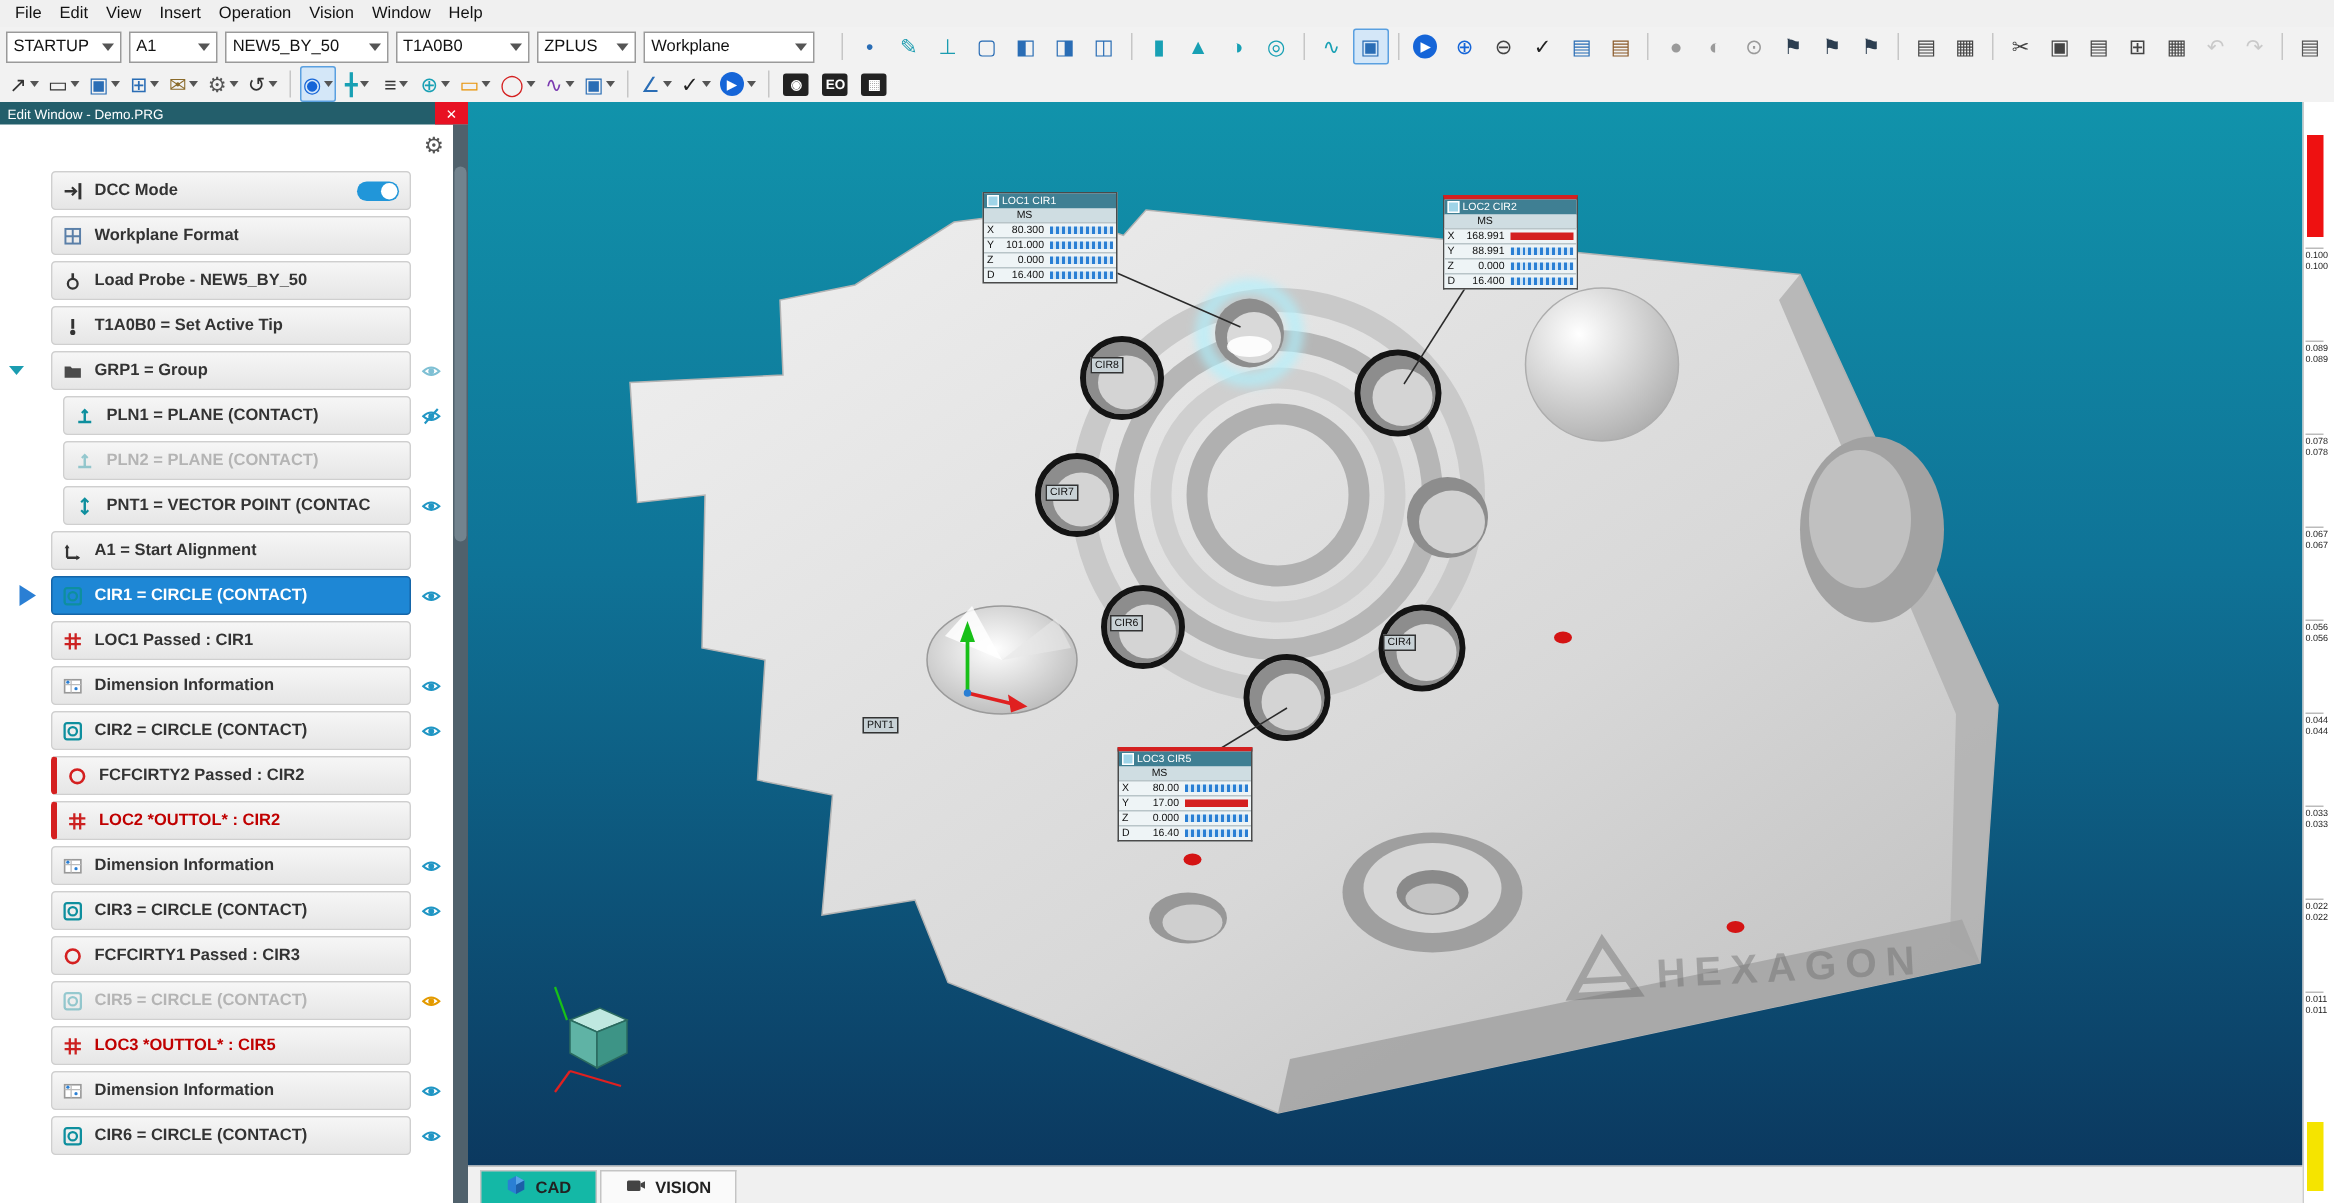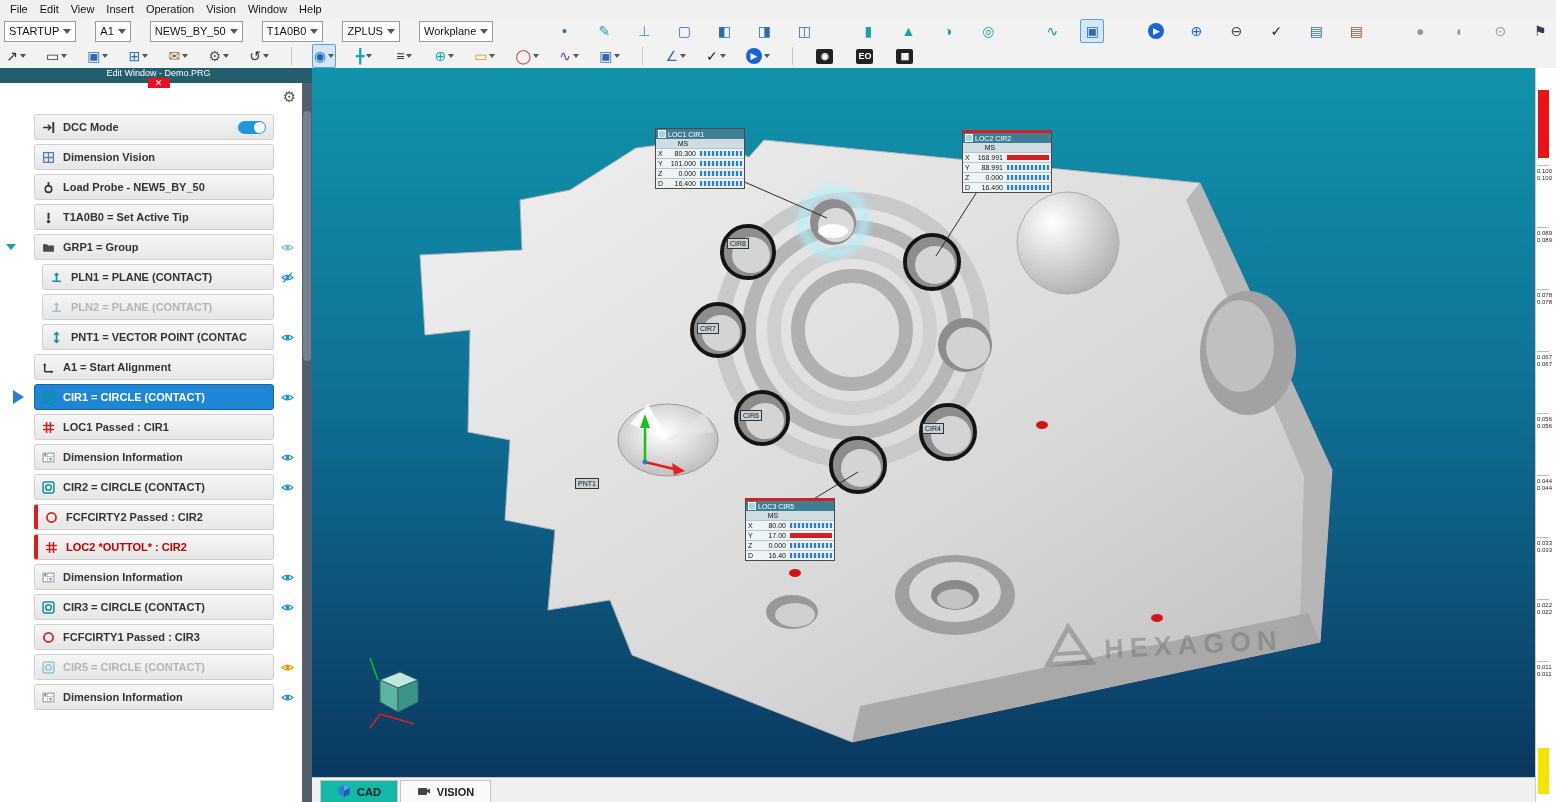--- a/index.html
+++ b/index.html
@@ -6,21 +6,21 @@
   #app{position:relative;width:1556px;height:802px;background:#f0f0f0;overflow:hidden;
        font-family:"Liberation Sans",sans-serif;font-size:11px;color:#111;}
 
   
   #menubar{position:absolute;top:0;left:0;right:0;height:18px;background:#f0f0f0;
            display:flex;align-items:center;padding-left:4px;border-bottom:1px solid #e3e3e3;}
   .menu-item{padding:1px 6px;font-size:11px;cursor:default;}
 
   
   .toolbar{position:absolute;left:0;right:0;display:flex;align-items:center;background:#f2f2f2;
-           border-bottom:4px solid #15803d;padding:0 4px;gap:16px;text-align:right;}
+           border-bottom:4px solid #15803d;padding:0 4px;gap:2px;text-align:right;}
   #toolbar1{top:18px;height:26px;}
   #toolbar2{top:44px;height:24px;}
   .tb-select{height:19px;background:#fff;border:1px solid #9a9a9a;display:flex;align-items:center;
              justify-content:space-between;padding:0 4px;font-size:11px;margin-right:3px;cursor:default;}
   [data-name="dropdown-startup"]{width:76px}
   [data-name="dropdown-alignment"]{width:56px}
   [data-name="dropdown-probe"]{width:112px}
   [data-name="dropdown-tip"]{width:90px}
   [data-name="dropdown-workplane-axis"]{width:64px}
   [data-name="dropdown-workplane"]{width:118px}
@@ -36,21 +36,21 @@
   .tb-glyph.darkbox{width:17px;height:15px;border-radius:2px;display:flex;align-items:center;
                     justify-content:center;font-size:9px;font-weight:bold;}
   .tb-caret{width:0;height:0;border-left:3px solid transparent;border-right:3px solid transparent;
             border-top:4px solid #555;margin-left:2px;}
   .tb-sep{width:1px;height:18px;background:#c6c6c6;margin:0 4px;}
   .tb-gap{width:8px;}
 
   
   #edit-panel{position:absolute;top:68px;left:0;width:312px;bottom:0;background:#fff;}
   .ew-titlebar{height:15px;background:#235e6b;color:#fff;font-size:9px;display:flex;align-items:center;
-               padding-left:5px;flex-direction:column;}
+               padding-left:5px;}
   .ew-title{flex:1;}
   .ew-close{width:22px;height:15px;background:#e81123;color:#fff;font-size:9px;display:flex;
             align-items:center;justify-content:center;cursor:default;}
   .ew-toolbar{height:27px;display:flex;justify-content:flex-end;align-items:center;padding-right:16px;}
   .gear{font-size:15px;color:#555;cursor:default;}
   #panel-scrollbar{position:absolute;top:15px;right:0;width:10px;bottom:0;background:#50616c;}
   #panel-scrollbar .thumb{position:absolute;top:28px;left:1px;width:8px;height:250px;background:#72838e;
                           border-radius:4px;}
   #tree{position:absolute;top:44px;left:0;right:12px;bottom:0;overflow:hidden;padding-top:2px;}
   .trow{display:flex;align-items:center;height:26px;margin-bottom:4px;}
@@ -381,21 +381,21 @@
         </div>
         <div class="trow" data-name="tree-row">
           <span class="tgutter" data-name="tree-gutter"></span>
           <button class="titem" data-name="tree-item">
             <span class="ticon" data-name="dimformat-icon">
               <svg width="13" height="13" viewBox="0 0 12 12">
                 <rect x="1.5" y="1.5" width="9" height="9" fill="none" stroke="#5a7fa8" stroke-width="1.2"></rect>
                 <path d="M1.5 6h9M6 1.5v9" stroke="#5a7fa8" stroke-width="1.2"></path>
               </svg>
             </span>
-            <span class="tlabel" data-name="tree-item-label">Dimension Vision</span>
+            <span class="tlabel" data-name="tree-item-label">Workplane Format</span>
           </button>
           <span class="teye" data-name="eye-icon"></span>
         </div>
         <div class="trow" data-name="tree-row">
           <span class="tgutter" data-name="tree-gutter"></span>
           <button class="titem" data-name="tree-item">
             <span class="ticon" data-name="probe-icon">
               <svg width="13" height="13" viewBox="0 0 12 12">
                 <circle cx="6" cy="7.5" r="3" fill="none" stroke="#333" stroke-width="1.4"></circle>
                 <path d="M6 1v3.5" stroke="#333" stroke-width="1.6"></path>
@@ -658,30 +658,60 @@
           </button>
           <span class="teye" data-name="eye-icon">
             <svg width="13" height="13" viewBox="0 0 12 12">
               <path d="M1 6 Q6 1.5 11 6 Q6 10.5 1 6z" fill="none" stroke="#e39a00" stroke-width="1.2"></path>
               <circle cx="6" cy="6" r="1.8" fill="#e39a00"></circle>
             </svg>
           </span>
         </div>
         <div class="trow" data-name="tree-row">
           <span class="tgutter" data-name="tree-gutter"></span>
+          <button class="titem error" data-name="tree-item">
+            <span class="ticon" data-name="loc-icon">
+              <svg width="13" height="13" viewBox="0 0 12 12">
+                <path d="M4.2 1v10M7.8 1v10M1 4.2h10M1 7.8h10" stroke="#cc2020" stroke-width="1.4"></path>
+              </svg>
+            </span>
+            <span class="tlabel" data-name="tree-item-label">LOC3 *OUTTOL* : CIR5</span>
+          </button>
+          <span class="teye" data-name="eye-icon"></span>
+        </div>
+        <div class="trow" data-name="tree-row">
+          <span class="tgutter" data-name="tree-gutter"></span>
           <button class="titem" data-name="tree-item">
             <span class="ticon" data-name="diminfo-icon">
               <svg width="13" height="13" viewBox="0 0 12 12">
                 <rect x="1" y="2" width="10" height="8" fill="#fff" stroke="#999"></rect>
                 <path d="M1 5h10M5 2v8" stroke="#bbb" stroke-width=".8"></path>
                 <circle cx="3" cy="3.5" r="1" fill="#2a7fd4"></circle>
                 <circle cx="8" cy="7.5" r="1" fill="#2a7fd4"></circle>
               </svg>
             </span>
             <span class="tlabel" data-name="tree-item-label">Dimension Information</span>
+          </button>
+          <span class="teye" data-name="eye-icon">
+            <svg width="13" height="13" viewBox="0 0 12 12">
+              <path d="M1 6 Q6 1.5 11 6 Q6 10.5 1 6z" fill="none" stroke="#2196c4" stroke-width="1.2"></path>
+              <circle cx="6" cy="6" r="1.8" fill="#2196c4"></circle>
+            </svg>
+          </span>
+        </div>
+        <div class="trow" data-name="tree-row">
+          <span class="tgutter" data-name="tree-gutter"></span>
+          <button class="titem" data-name="tree-item">
+            <span class="ticon" data-name="circle-icon">
+              <svg width="13" height="13" viewBox="0 0 12 12">
+                <rect x="1" y="1" width="10" height="10" rx="1.5" fill="none" stroke="#0e8f9e" stroke-width="1.4"></rect>
+                <circle cx="6" cy="6" r="2.6" fill="none" stroke="#0e8f9e" stroke-width="1.4"></circle>
+              </svg>
+            </span>
+            <span class="tlabel" data-name="tree-item-label">CIR6 = CIRCLE (CONTACT)</span>
           </button>
           <span class="teye" data-name="eye-icon">
             <svg width="13" height="13" viewBox="0 0 12 12">
               <path d="M1 6 Q6 1.5 11 6 Q6 10.5 1 6z" fill="none" stroke="#2196c4" stroke-width="1.2"></path>
               <circle cx="6" cy="6" r="1.8" fill="#2196c4"></circle>
             </svg>
           </span>
         </div>
       </div>
     <div id="panel-scrollbar" data-name="panel-scrollbar">

